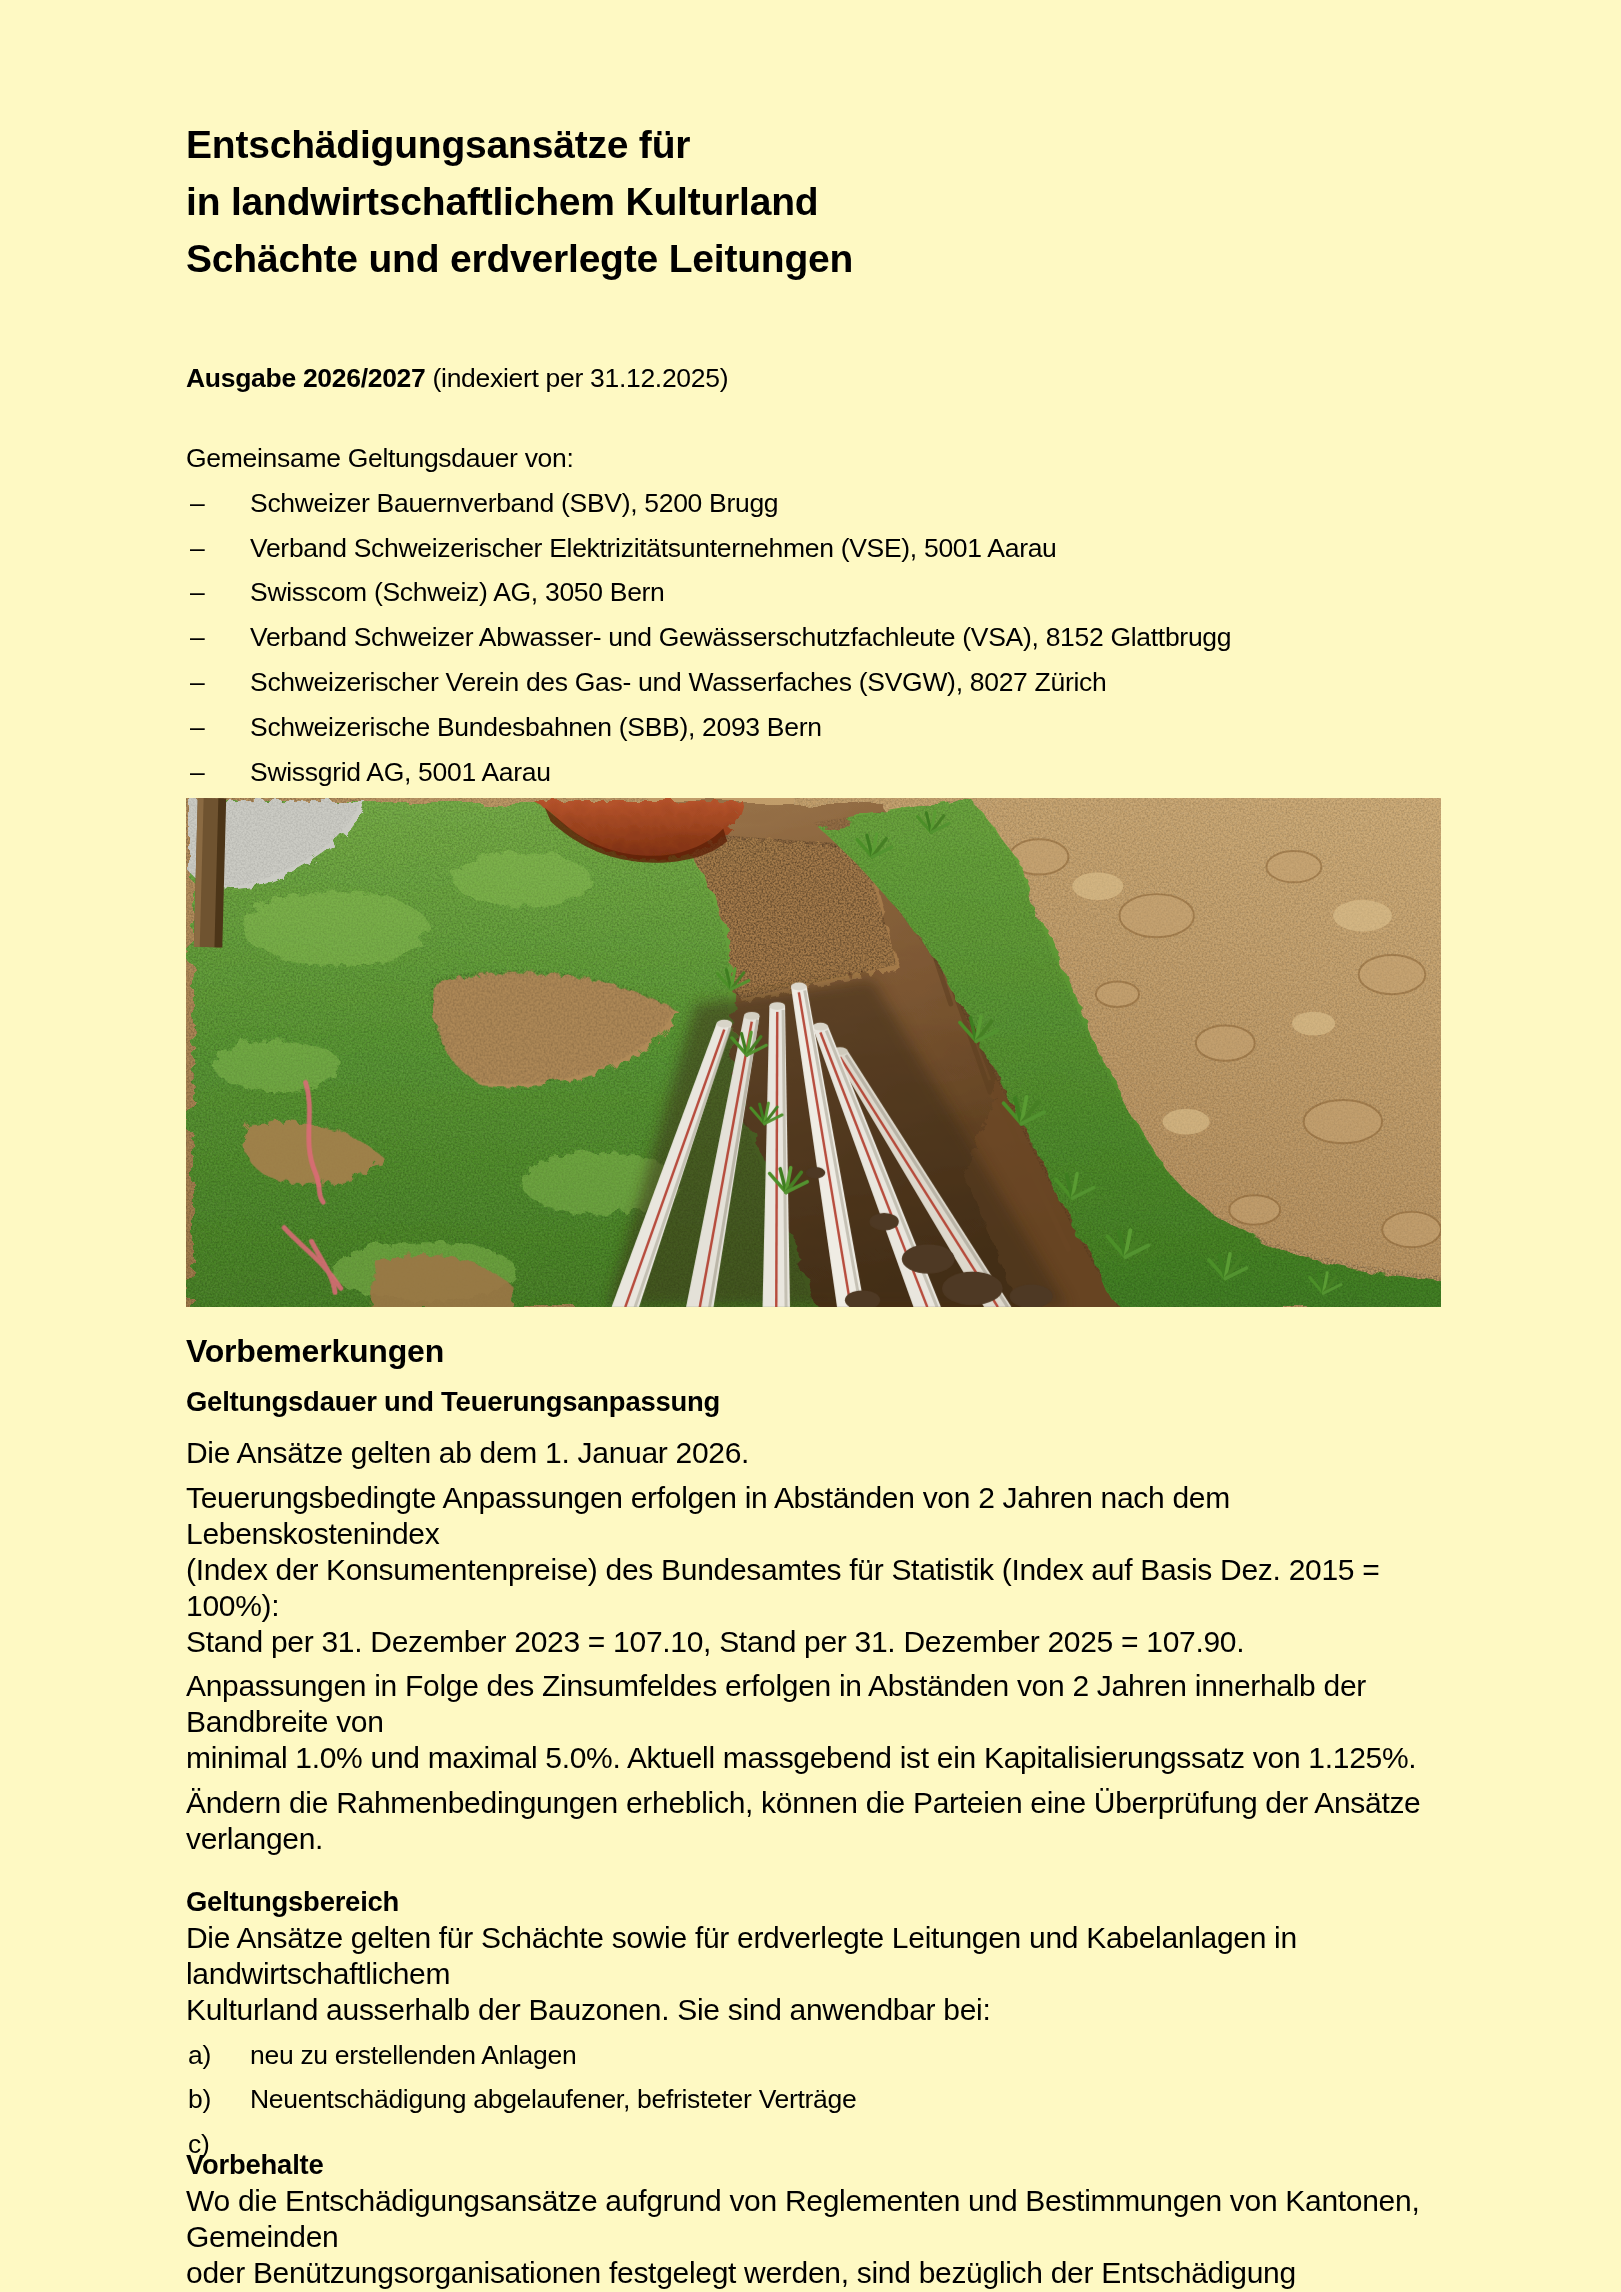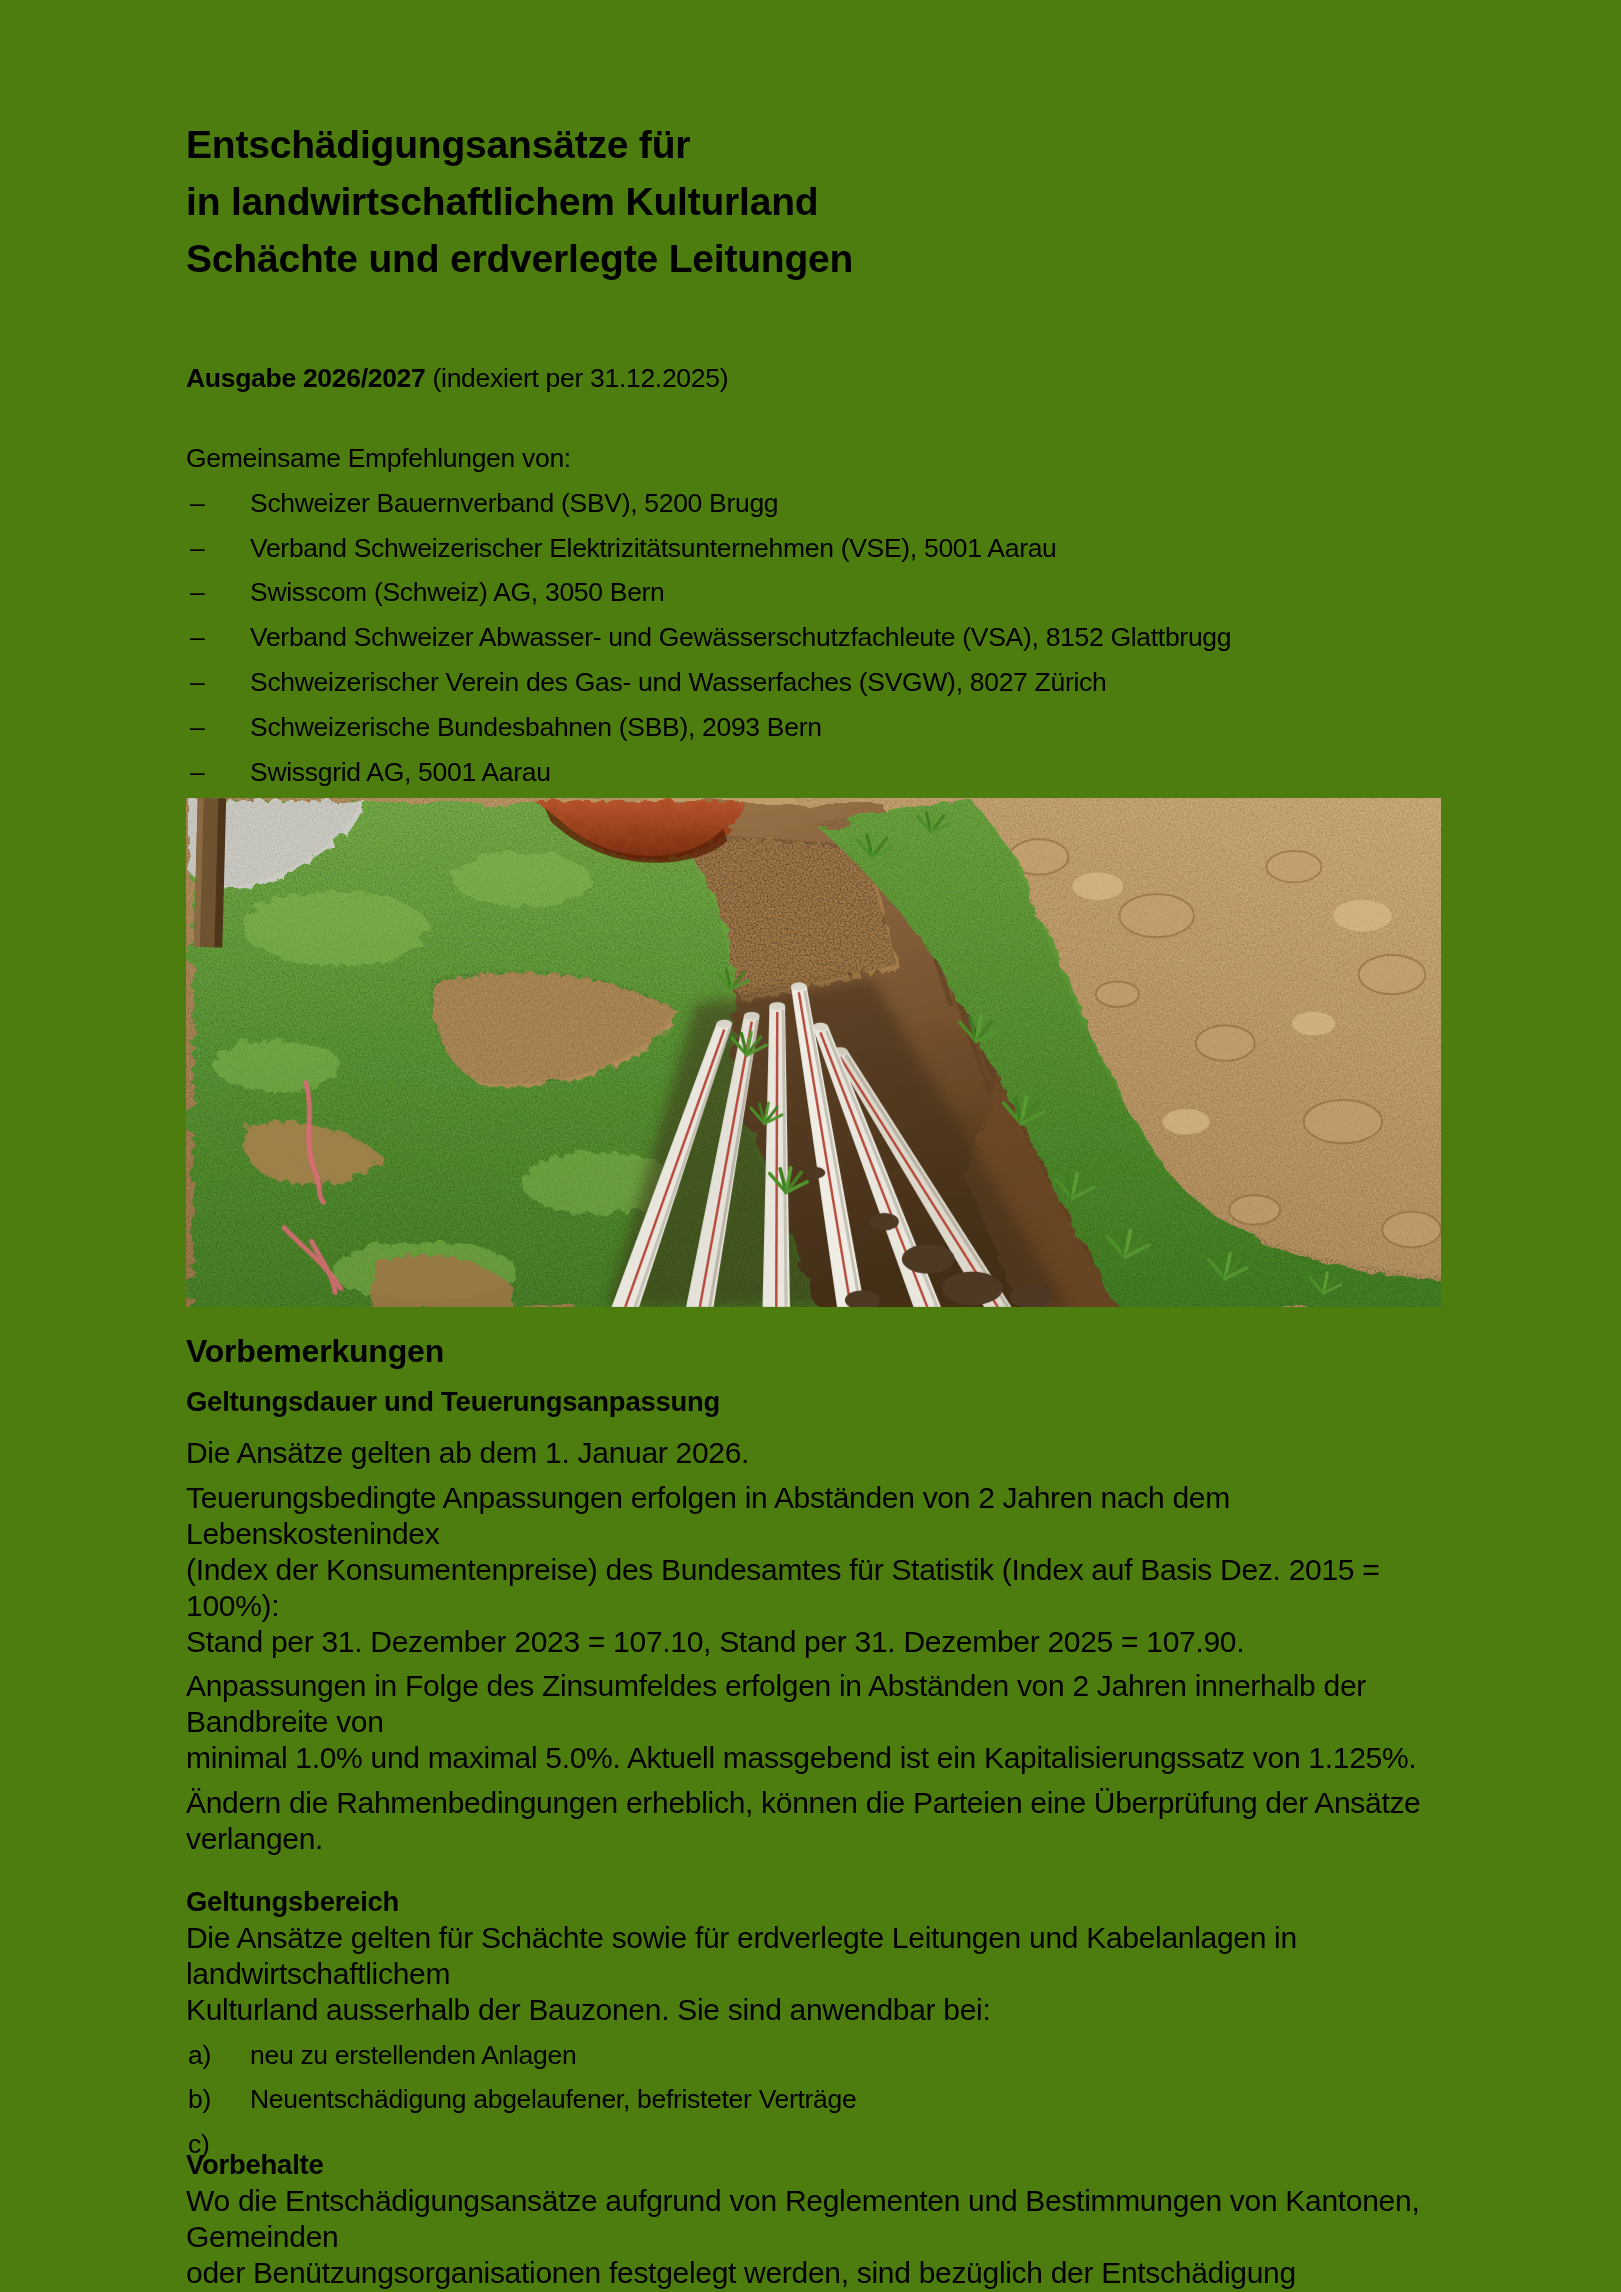--- a/index.html
+++ b/index.html
@@ -1,20 +1,20 @@
 <!DOCTYPE html>
 <html><head>
 <meta charset="utf-8">
 <style>
   * { margin:0; padding:0; box-sizing:border-box; }
   html,body { background:#ffffff; }
   .page {
     position:relative;
     width:1621px; height:2293px;
-    background:#4d7c0f;
+    background:#fef9c3;
     padding:116px 180px 0 186px;
     font-family:"Liberation Sans","DejaVu Sans",sans-serif;
     color:#000;
     overflow:hidden;
   }
   h1.doc-title { font-size:39px; line-height:57px; font-weight:bold; letter-spacing:-0.2px; }
   .edition { margin-top:73px; font-size:26.5px; line-height:36px; letter-spacing:-0.3px; }
   .edition b { font-weight:bold; }
   .intro { margin-top:44px; font-size:26.5px; line-height:36px; letter-spacing:-0.3px; }
   ul.rec-list { margin-top:8.8px; list-style:none; }
@@ -47,21 +47,21 @@
 <div class="page">
 
   <h1 class="doc-title">
     <span style="display:block">Entschädigungsansätze für</span>
     <span style="display:block">in landwirtschaftlichem Kulturland</span>
     <span style="display:block">Schächte und erdverlegte Leitungen</span>
   </h1>
 
   <p class="edition"><b>Ausgabe 2026/2027</b><span> (indexiert per 31.12.2025)</span></p>
 
-  <p class="intro">Gemeinsame Empfehlungen von:</p>
+  <p class="intro">Gemeinsame Geltungsdauer von:</p>
 
   <ul class="rec-list">
     <li><span class="dash">–</span><span>Schweizer Bauernverband (SBV), 5200 Brugg</span></li>
     <li><span class="dash">–</span><span>Verband Schweizerischer Elektrizitätsunternehmen (VSE), 5001 Aarau</span></li>
     <li><span class="dash">–</span><span>Swisscom (Schweiz) AG, 3050 Bern</span></li>
     <li><span class="dash">–</span><span>Verband Schweizer Abwasser- und Gewässerschutzfachleute (VSA), 8152 Glattbrugg</span></li>
     <li><span class="dash">–</span><span>Schweizerischer Verein des Gas- und Wasserfaches (SVGW), 8027 Zürich</span></li>
     <li><span class="dash">–</span><span>Schweizerische Bundesbahnen (SBB), 2093 Bern</span></li>
     <li><span class="dash">–</span><span>Swissgrid AG, 5001 Aarau</span></li>
   </ul>

